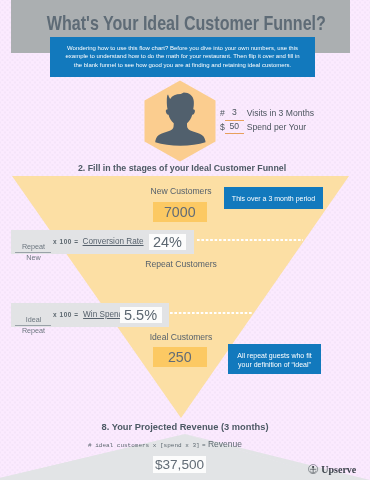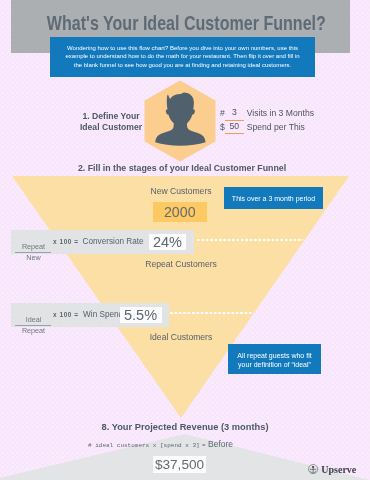--- a/index.html
+++ b/index.html
@@ -53,21 +53,21 @@
 
   
   .formula{left:11px;height:24px;background:#e2e3e5;}
   .frac{position:absolute;left:3px;top:12px;width:39px;text-align:center;
         font-size:7.2px;color:#6c767f;font-family:"Liberation Sans",sans-serif;}
   .frac .num{line-height:9.5px;}
   .frac .den{line-height:9.5px;text-align:center;}
   .frac hr{border:0;border-top:1px solid #99a1a8;margin:0;width:36px;margin-left:1px;}
   .times{position:absolute;left:42px;top:8px;font-size:6.5px;color:#5d6870;
          font-family:"Liberation Sans",sans-serif;letter-spacing:.55px;font-weight:bold;}
-  .eqlabel{position:absolute;top:7px;font-size:8.2px;color:#56616c;white-space:nowrap;}
+  .eqlabel{position:absolute;top:7px;font-size:8.2px;color:#56616c;white-space:nowrap;text-decoration:underline;}
   .resbox{position:absolute;top:4px;background:#fcfcfc;height:16px;line-height:16px;
           text-align:center;color:#5b6670;font-size:14.5px;}
 
   
   .callout{background:#1279bd;color:#fff;text-align:center;font-size:7px;
            line-height:9.2px;}
 
   
   .dots{height:2px;background-image:linear-gradient(to right,#ffffff 0 2.2px,transparent 2.2px 4.4px);
         background-size:4.4px 2px;background-repeat:repeat-x;}
@@ -103,24 +103,20 @@
   </svg>
 
   <div class="abs" id="header-band"></div>
   <div class="abs" id="title">What's Your Ideal Customer Funnel?</div>
   <div class="abs" id="intro-box">
     <div id="intro-text">Wondering how to use this flow chart? Before you dive into your own numbers, use this
 example to understand how to do the math for your restaurant. Then flip it over and fill in
 the blank funnel to see how good you are at finding and retaining ideal customers.</div>
   </div>
 
-  <div class="abs" id="step1-label">
-    <div>1. Define Your</div>
-    <div>Ideal Customer</div>
-  </div>
   <svg class="abs" id="hexwrap" viewBox="0 0 144 164">
     <polygon points="72,1 143,41 143,123 72,163 1,123 1,41" fill="#fbcd8f"></polygon>
     <g fill="#51606d" transform="translate(72,28) scale(0.76) translate(-72,-26.5)">
       <path d="M74,26.5
                c-13,0 -23,4.5 -28,13
                c-2.5,-4.0 -4.0,-8.5 -5.5,-12.0
                c-2.2,0.8 -3.0,6.5 -3.2,14.5
                c-0.3,9.5 0.6,18.5 2.0,24.5
                c-3.6,0.2 -5.4,2.8 -4.3,7.2
                c1.1,4.6 3.8,7.8 6.9,7.2
@@ -140,32 +136,33 @@
                c1.1,-4.4 -0.7,-7.0 -4.3,-7.2
                c1.5,-6.4 2.3,-14.5 1.5,-21.8
                c-1.6,-14.0 -12.5,-22.2 -26.2,-22.2 z"></path>
     </g>
   </svg>
   <div class="abs fields">
     <div class="field-row">
       <span class="fld-prefix">#</span><span class="fld-val">3</span><span class="fld-cap">Visits in 3 Months</span>
     </div>
     <div class="field-row">
-      <span class="fld-prefix">$</span><span class="fld-val">50</span><span class="fld-cap">Spend per This</span>
+      <span class="fld-prefix">$</span><span class="fld-val">50</span><span class="fld-cap">Spend per Your</span>
     </div>
   </div>
 
   <div class="abs" id="step2-head">2. Fill in the stages of your Ideal Customer Funnel</div>
 
   <div class="abs stage-label" style="top:186px">New Customers</div>
-  <div class="abs stage-box" style="top:202px">2000</div>
+  <div class="abs stage-box" style="top:202px">7000</div>
 
   <div class="abs stage-label" style="top:259px">Repeat Customers</div>
 
   <div class="abs stage-label" style="top:332px">Ideal Customers</div>
+  <div class="abs stage-box" style="top:347px">250</div>
 
   <div class="abs formula" style="top:230px;width:183px">
     <div class="frac">
       <div class="num">Repeat</div>
       <hr>
       <div class="den">New</div>
     </div>
     <div class="times">x 100 =</div>
     <div class="eqlabel" style="left:71.6px">Conversion Rate</div>
     <div class="resbox" style="left:138px;width:37px">24%</div>
@@ -184,21 +181,21 @@
   </div>
   <div class="abs dots" style="left:169.5px;top:312px;width:83px"></div>
 
   <div class="abs callout" style="left:224px;top:187px;width:99px;height:22px;padding-top:7px;box-sizing:border-box">This over a 3 month period</div>
   <div class="abs callout" style="left:228px;top:344px;width:93px;height:30px;padding-top:7px;box-sizing:border-box;white-space:pre-line">All repeat guests who fit
 your definition of “ideal”</div>
 
   <div class="abs" id="step3-head">8. Your Projected Revenue (3 months)</div>
   <div class="abs" id="step3-formula">
     <span class="mono"># ideal customers x [spend x 3]</span>
-<span class="mono">=</span> <span class="sans">Before</span>
+<span class="mono">=</span> <span class="sans">Revenue</span>
   </div>
   <div class="abs" id="revenue-box">$37,500</div>
 
   <div class="abs" id="logo">
     <svg id="logo-mark" viewBox="0 0 100 100">
       <circle cx="50" cy="50" r="45" fill="none" stroke="#40474f" stroke-width="5"></circle>
       <circle cx="50" cy="30" r="10" fill="#2c3238"></circle>
       <rect x="19" y="48" width="62" height="5.5" fill="#2c3238"></rect>
       <rect x="47" y="40" width="6" height="46" fill="#2c3238"></rect>
       <path d="M25 66 C25 79 36 87 50 87 C64 87 75 79 75 66" fill="none" stroke="#2c3238" stroke-width="4"></path>

